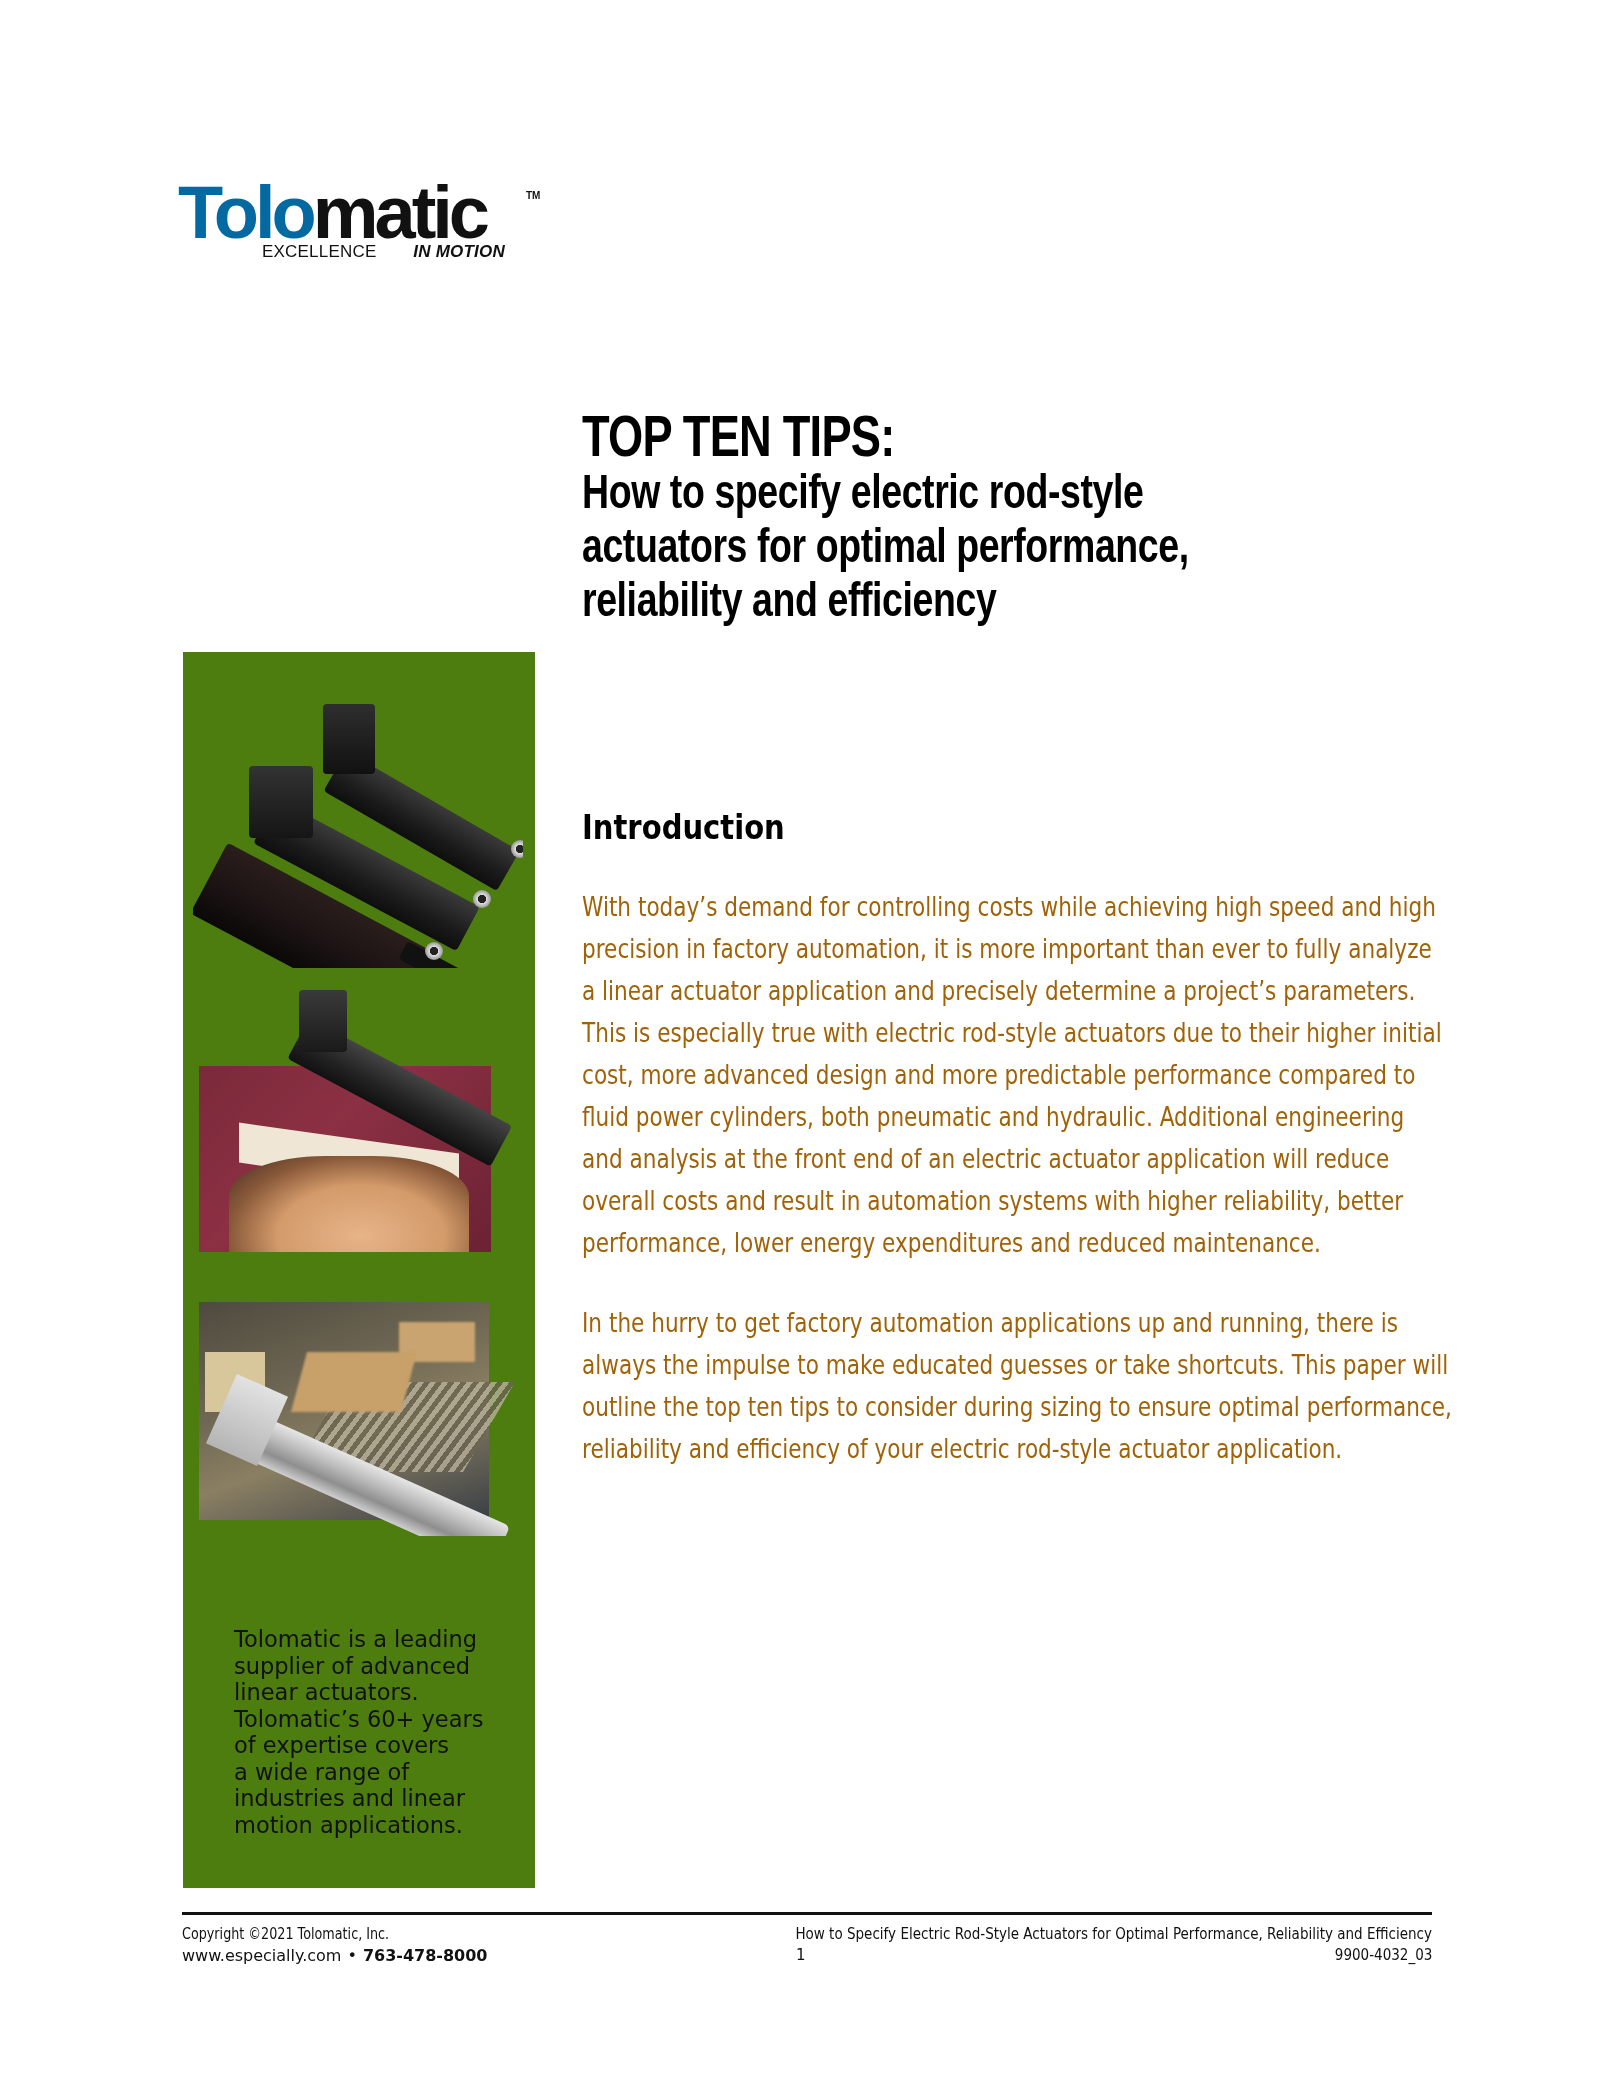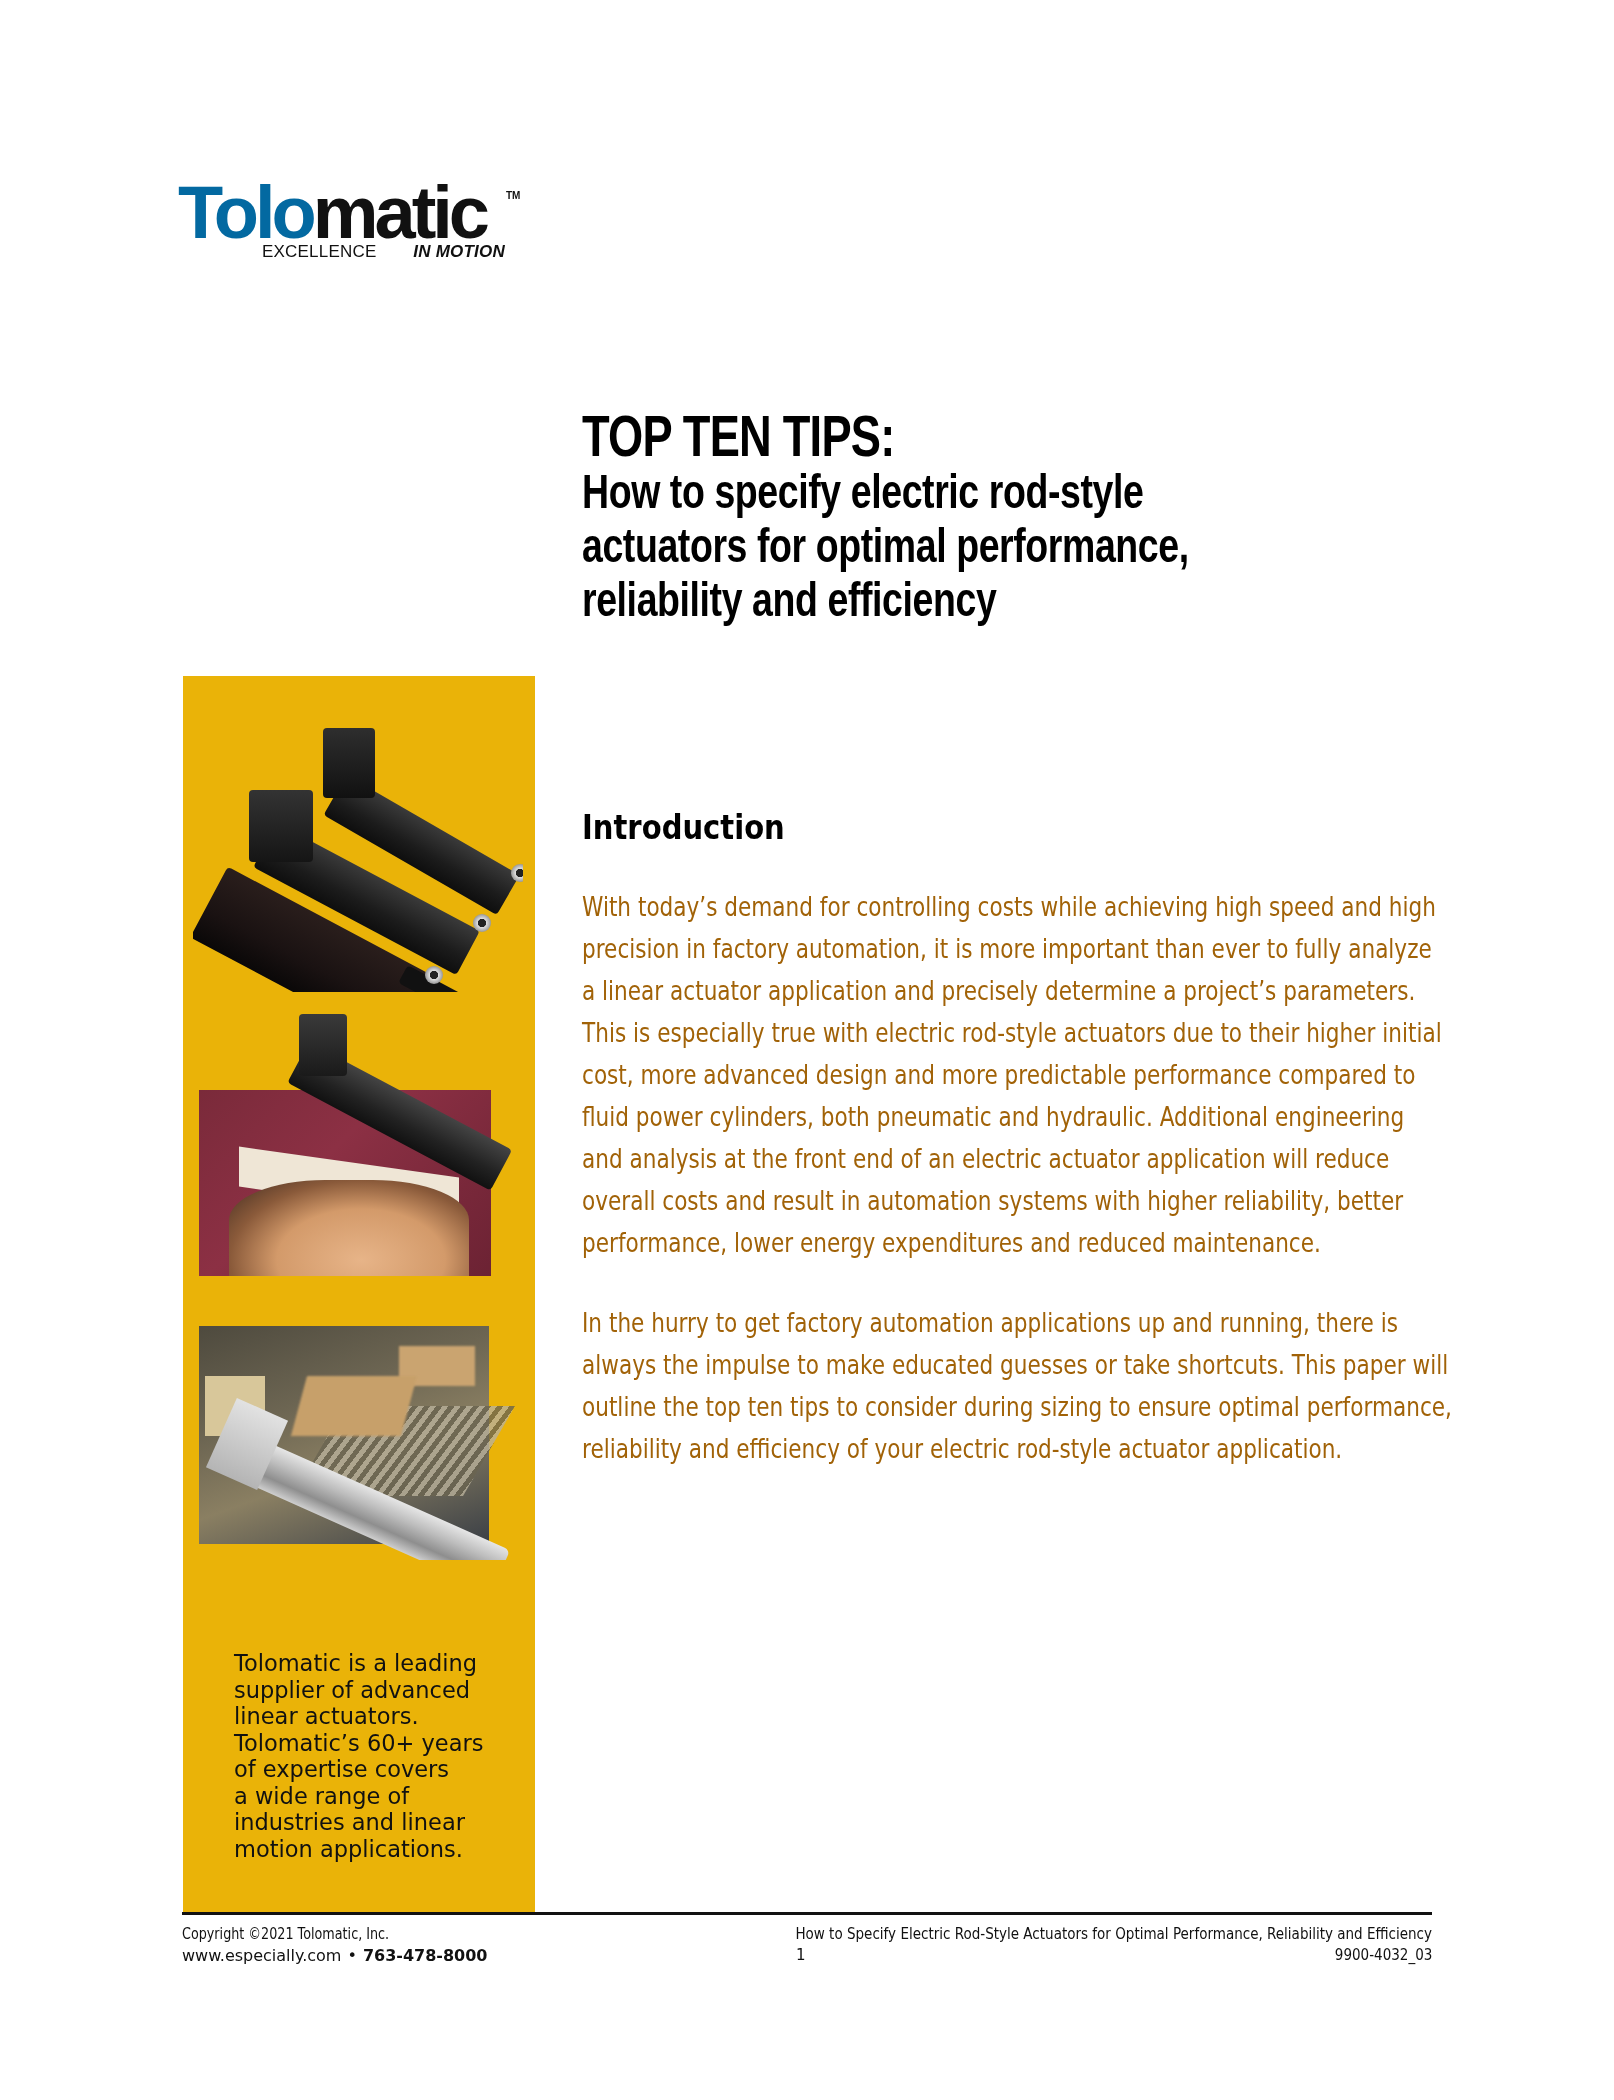--- a/index.html
+++ b/index.html
@@ -32,21 +32,21 @@
       font-weight: 700;
       font-size: 74px;
       line-height: 74px;
       letter-spacing: -4px;
       white-space: nowrap;
     }
     .logo-word .blue { color: #0369a1; }
     .logo-word .black { color: #111; }
     .logo-tm {
       position: absolute;
-      left: 328px;
+      left: 348px;
       top: 14px;
       font-size: 10px;
       font-weight: 700;
       color: #111;
     }
     .logo-tag {
       position: absolute;
       left: 84px;
       top: 66px;
       font-size: 17px;
@@ -89,22 +89,21 @@
       letter-spacing: -0.5px;
     }
 
     
     .sidebar {
       position: absolute;
       left: 183px;
       top: 652px;
       width: 352px;
       height: 1236px;
-      background: #eab308;
-      margin-top: 24px;
+      background: #4d7c0f;
     }
     .sb-img {
       position: absolute;
       overflow: hidden;
     }
     
     .img-actuators { left: 10px; top: 16px; width: 330px; height: 300px; }
     .act {
       position: absolute;
       background: linear-gradient(180deg, #3a3a3a 0%, #1c1c1c 60%, #0e0e0e 100%);

